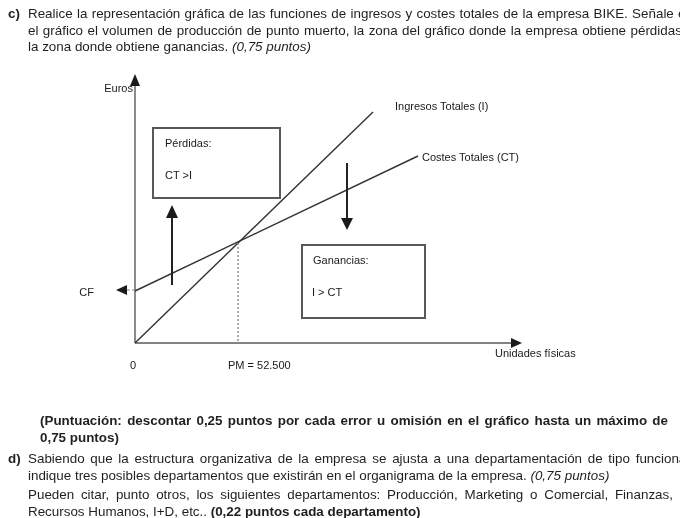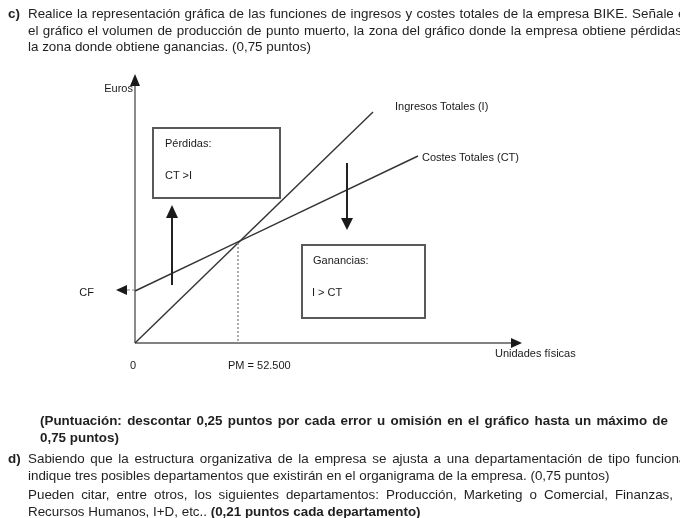--- a/index.html
+++ b/index.html
@@ -8,21 +8,21 @@
     width:680px;height:518px;
     background:#fff;
     font-family:"Liberation Sans","DejaVu Sans",sans-serif;
     color:#1f1f1f;
     overflow:hidden;
   }
   .para{position:absolute;font-size:13.4px;line-height:16.6px;}
   .hang{padding-left:20px;}
   .marker{position:absolute;left:0;top:0;font-weight:bold;}
   .just{text-align:justify;}
-  .ital{}
+  .ital{font-style:italic;}
   .bold-ital{font-weight:bold;}
   .graph{position:absolute;left:0;top:0;width:680px;height:518px;}
   .graph svg{display:block;}
   svg text{
     font-family:"Liberation Sans","DejaVu Sans",sans-serif;
     font-size:11px;fill:#1a1a1a;
   }
 </style>
 </head>
 <body>
@@ -75,16 +75,16 @@
   </div>
 
   <div class="para just bold-ital" style="left:40px;top:413px;width:628px;">(Puntuación: descontar 0,25 puntos por cada error u omisión en el gráfico hasta un máximo de 0,75 puntos)</div>
 
   <div class="para hang just" style="left:8px;top:451px;width:665px;">
     <span class="marker">d)</span>
     <span>Sabiendo que la estructura organizativa de la empresa se ajusta a una departamentación de tipo funcional, indique tres posibles departamentos que existirán en el organigrama de la empresa. </span><span class="ital">(0,75 puntos)</span>
   </div>
 
   <div class="para just" style="left:28px;top:487px;width:645px;">
-    <span>Pueden citar, entre otros, los siguientes departamentos: Producción, Marketing o Comercial, Finanzas, Recursos Humanos, I+D, etc.. </span><span class="bold-ital">(0,21 puntos cada departamento)</span>
+    <span>Pueden citar, punto otros, los siguientes departamentos: Producción, Marketing o Comercial, Finanzas, Recursos Humanos, I+D, etc.. </span><span class="bold-ital">(0,22 puntos cada departamento)</span>
   </div>
 
 </div>
 
 </body></html>

